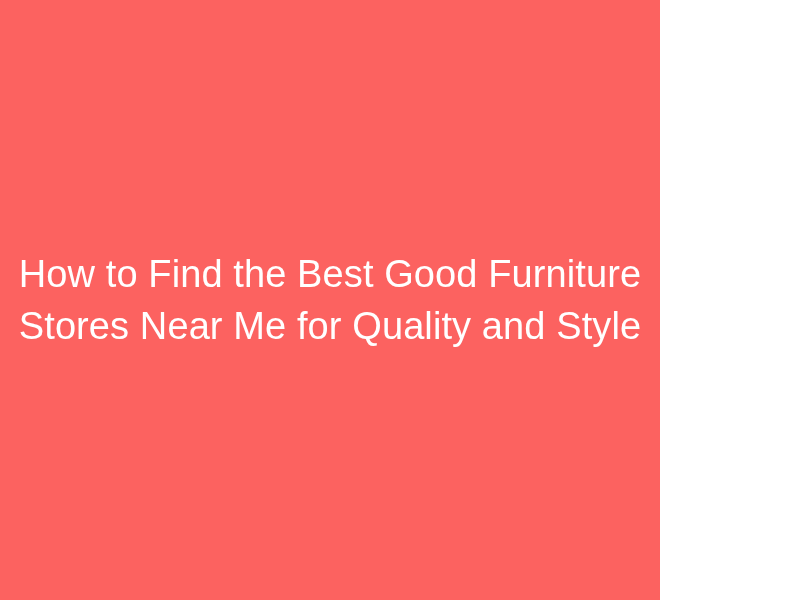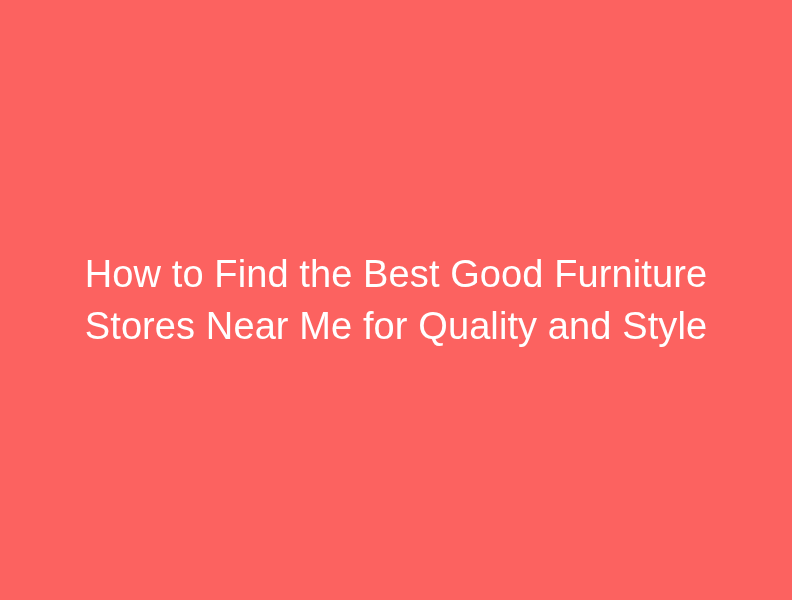--- a/index.html
+++ b/index.html
@@ -13,21 +13,21 @@
     height: 600px;
     overflow: hidden;
     font-family: "Liberation Sans", sans-serif;
     background: #ffffff;
   }
 
   
   .hero-card {
     position: relative;
     box-sizing: border-box;
-    width: 792px;
+    width: 660px;
     height: 600px;
     background-color: #fc6260;
     display: flex;
     align-items: center;
     justify-content: center;
     text-align: center;
     overflow: hidden;
   }
 
   .hero-inner {

